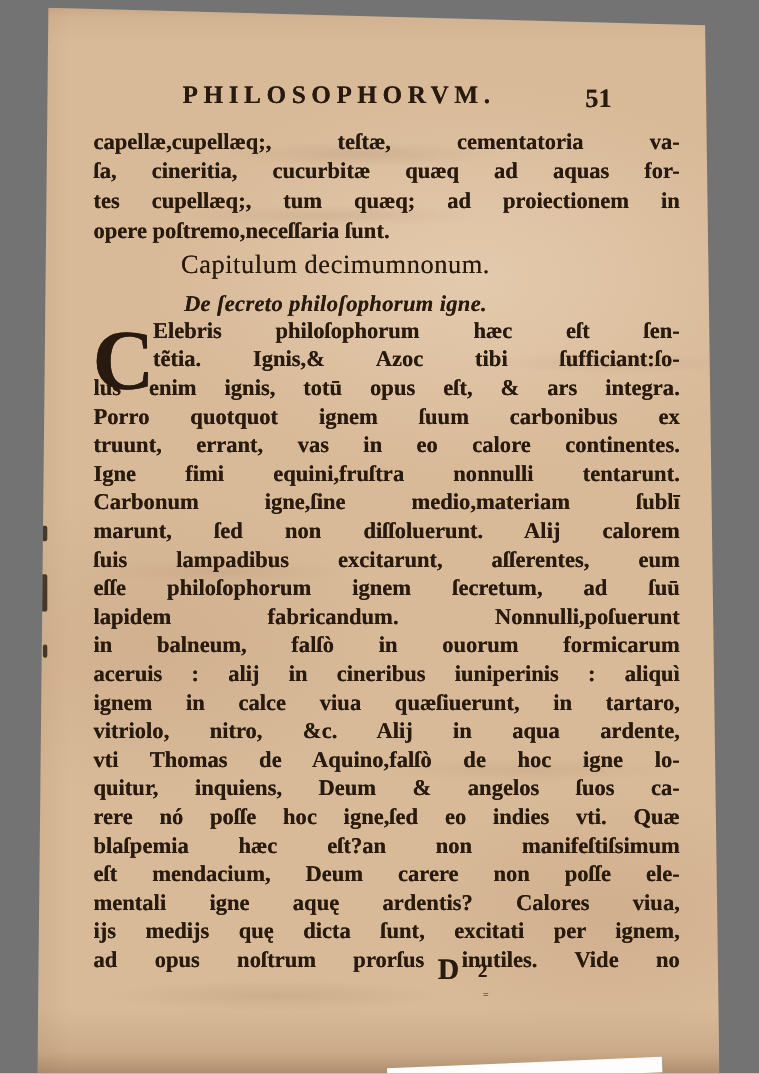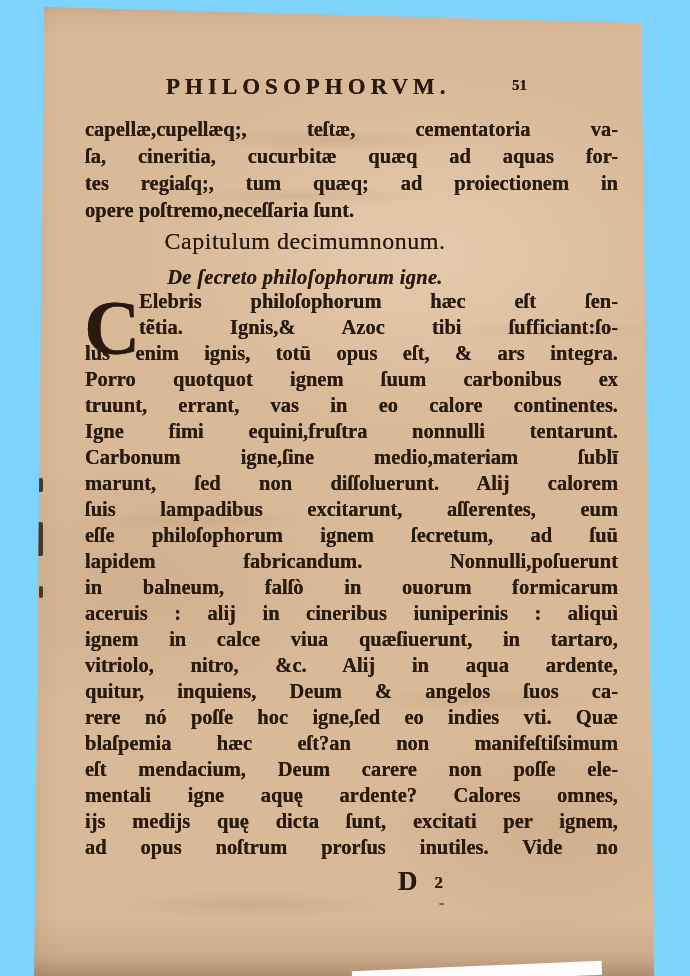--- a/index.html
+++ b/index.html
@@ -2,21 +2,21 @@
 <html><head>
 <meta charset="utf-8">
 <style>
   html,body{margin:0;padding:0;}
   body{
     width:690px;height:976px;
     background:#fcfcfc;
     font-family:"Liberation Serif", serif;
     overflow:hidden;
   }
-  .scan{position:relative;width:690px;height:976px;background:#7dd3fc;}
+  .scan{position:relative;width:690px;height:976px;background:#737373;}
   
   .paper{
     position:absolute;inset:0;
     clip-path:polygon(44px 7px, 641px 23px, 654px 976px, 34px 976px);
     background:
       radial-gradient(ellipse 420px 260px at 62% 26%, rgba(242,224,198,0.45), rgba(242,224,198,0) 70%),
       radial-gradient(ellipse 300px 200px at 20% 60%, rgba(140,100,60,0.10), rgba(140,100,60,0) 70%),
       radial-gradient(ellipse 260px 160px at 80% 85%, rgba(150,105,65,0.12), rgba(150,105,65,0) 70%),
       linear-gradient(180deg, rgba(140,104,70,0.30) 0px, rgba(140,104,70,0.08) 16px, rgba(140,104,70,0) 40px),
       linear-gradient(90deg, rgba(110,75,42,0.34) 0px, rgba(110,75,42,0.10) 26px, rgba(110,75,42,0) 62px),
@@ -41,21 +41,21 @@
   .edge-mark.m2{left:37px;top:522px;width:6px;height:34px;}
   .edge-mark.m3{left:39px;top:586px;width:4px;height:12px;}
   
   .bottom-flaw{position:absolute;left:352px;bottom:-4px;width:250px;height:14px;background:#fdfdfd;transform:rotate(-2.4deg);}
   
   .ink{color:#281a0e;text-shadow:0 0 .5px rgba(40,26,12,.85);}
   .running-title{
     position:absolute;left:166px;top:74px;
     font-size:23px;font-weight:700;letter-spacing:5px;white-space:nowrap;
   }
-  .page-number{position:absolute;left:512px;top:77px;font-size:15px;font-weight:700;}
+  .page-number{position:absolute;left:532px;top:77px;font-size:24px;font-weight:700;}
   .col{position:absolute;left:85px;width:533px;}
   .intro{top:116px;}
   .intro .line{line-height:27px;height:27px;font-size:20.5px;font-weight:700;
     text-align:justify;text-align-last:justify;white-space:nowrap;}
   .intro .line:last-child{text-align-last:left;}
   .chapter-heading{
     position:absolute;left:75px;top:228px;width:460px;margin:0;
     font-size:24px;font-weight:400;text-align:center;letter-spacing:.5px;
   }
   .chapter-subtitle{
@@ -86,21 +86,21 @@
     <div class="edge-mark m1"></div>
     <div class="edge-mark m2"></div>
     <div class="edge-mark m3"></div>
 
     <div class="running-title ink">PHILOSOPHORVM.</div>
     <div class="page-number ink">51</div>
 
     <div class="col intro" style="position:absolute">
         <div class="line ink">capellæ,cupellæq;, teſtæ, cementatoria va-</div>
         <div class="line ink">ſa, cineritia, cucurbitæ quæq ad aquas for-</div>
-        <div class="line ink">tes regiaſq;, tum quæq; ad proiectionem in</div>
+        <div class="line ink">tes cupellæq;, tum quæq; ad proiectionem in</div>
         <div class="line ink">opere poſtremo,neceſſaria ſunt.</div>
       </div>
 
     <h2 class="chapter-heading ink">Capitulum decimumnonum.</h2>
     <h3 class="chapter-subtitle ink">De ſecreto philoſophorum igne.</h3>
 
     <div class="dropcap ink">C</div>
 
     <div class="col bodytext" style="position:absolute">
         <div class="line ink">Elebris philoſophorum hæc eſt ſen-</div>
@@ -111,25 +111,26 @@
         <div class="line ink">Igne fimi equini,fruſtra nonnulli tentarunt.</div>
         <div class="line ink">Carbonum igne,ſine medio,materiam ſublī</div>
         <div class="line ink">marunt, ſed non diſſoluerunt. Alij calorem</div>
         <div class="line ink">ſuis lampadibus excitarunt, aſſerentes, eum</div>
         <div class="line ink">eſſe philoſophorum ignem ſecretum, ad ſuū</div>
         <div class="line ink">lapidem fabricandum. Nonnulli,poſuerunt</div>
         <div class="line ink">in balneum, falſò in ouorum formicarum</div>
         <div class="line ink">aceruis : alij in cineribus iuniperinis : aliquì</div>
         <div class="line ink">ignem in calce viua quæſiuerunt, in tartaro,</div>
         <div class="line ink">vitriolo, nitro, &amp;c. Alij in aqua ardente,</div>
+        <div class="line ink">vti Thomas de Aquino,falſò de hoc igne lo-</div>
         <div class="line ink">quitur, inquiens, Deum &amp; angelos ſuos ca-</div>
         <div class="line ink">rere nó poſſe hoc igne,ſed eo indies vti. Quæ</div>
         <div class="line ink">blaſpemia hæc eſt?an non manifeſtiſsimum</div>
         <div class="line ink">eſt mendacium, Deum carere non poſſe ele-</div>
-        <div class="line ink">mentali igne aquę ardente? Calores omnes,</div>
+        <div class="line ink">mentali igne aquę ardentis? Calores viua,</div>
         <div class="line ink">ijs medijs quę dicta ſunt, excitati per ignem,</div>
         <div class="line ink">ad opus noſtrum prorſus inutiles. Vide no</div>
       </div>
 
     <div class="signature">
       <span class="sig-letter ink">D</span><span class="sig-number ink">2</span>
       <span class="sig-mark ink">=</span>
     </div>
 
     <div class="bottom-flaw"></div>

